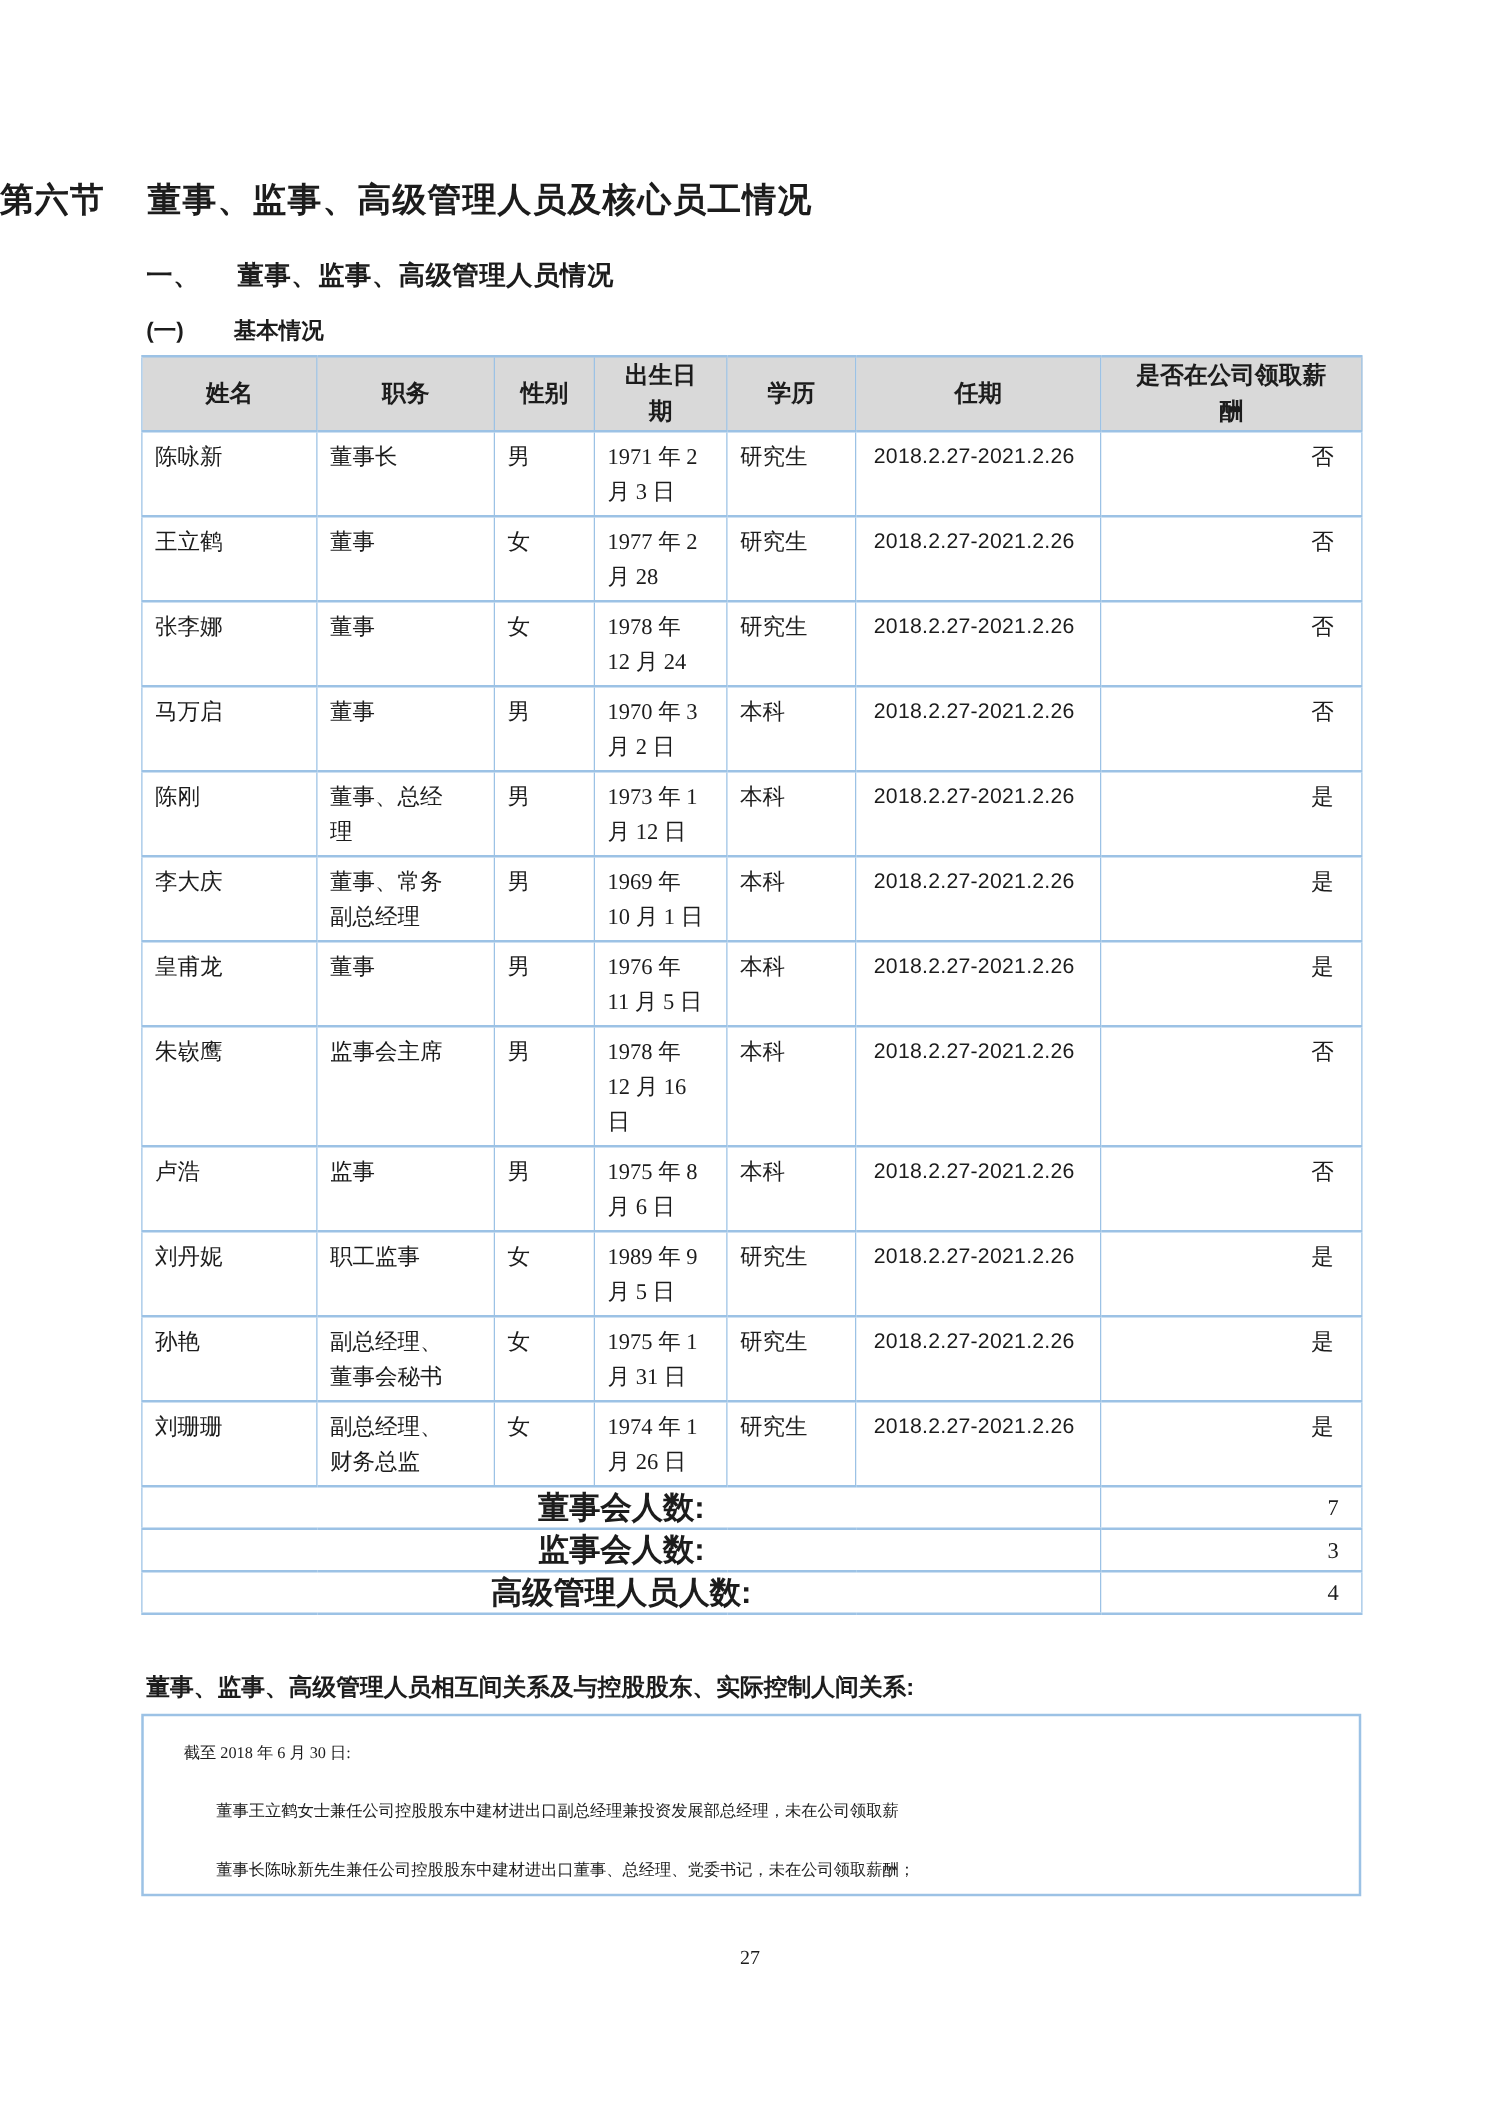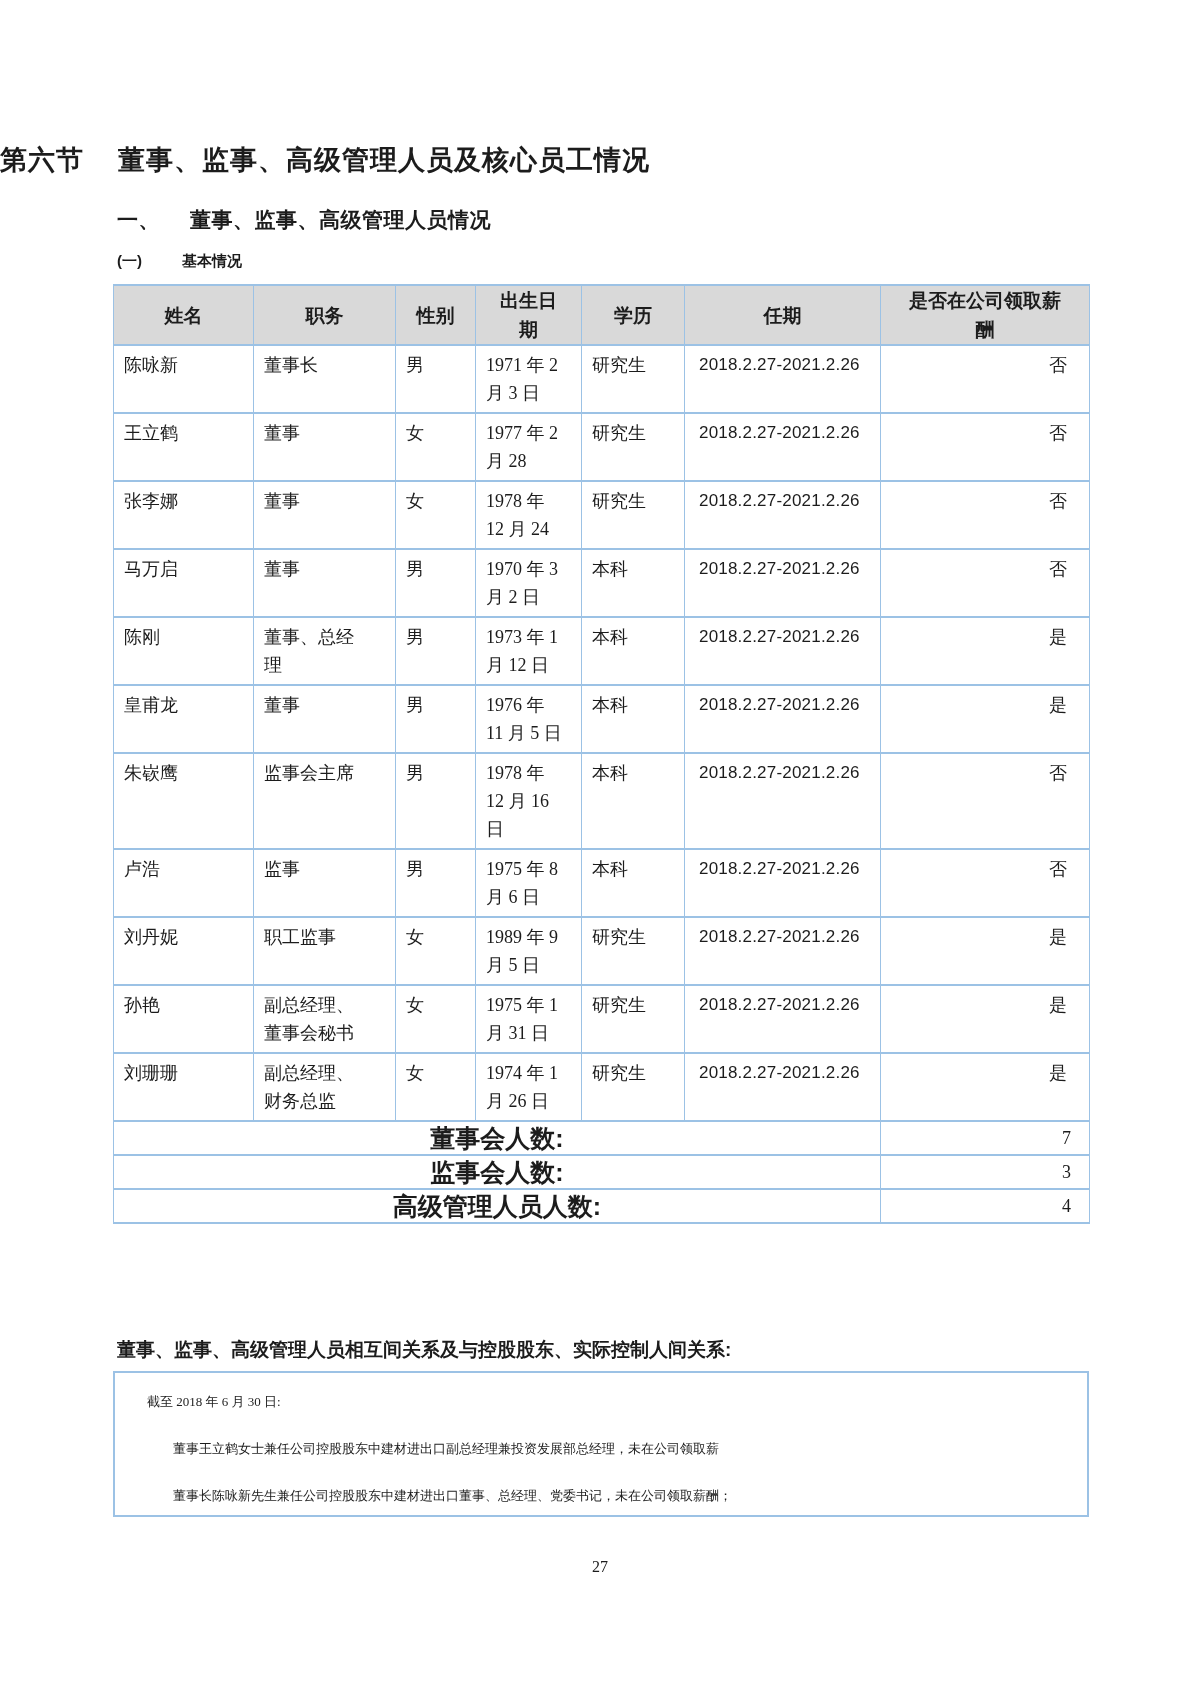--- a/index.html
+++ b/index.html
@@ -22,21 +22,21 @@
   .page-title .gap{display:inline-block;width:34px;}
   .section-heading{
     position:absolute;top:206px;left:117px;
     font-family:"Liberation Sans","DejaVu Sans",sans-serif;
     font-weight:bold;font-size:21px;letter-spacing:0.5px;
   }
   .section-heading .gap{display:inline-block;width:30px;}
   .subsection-heading{
     position:absolute;top:252px;left:117px;
     font-family:"Liberation Sans","DejaVu Sans",sans-serif;
-    font-weight:bold;font-size:15px;
+    font-weight:bold;font-size:18px;
   }
   .subsection-heading .gap{display:inline-block;width:40px;}
 
   table.mgmt{
     position:absolute;top:284px;left:113px;width:976px;
     border-collapse:collapse;table-layout:fixed;
     font-size:18px;
   }
   table.mgmt col.c1{width:140px;} table.mgmt col.c2{width:142px;}
   table.mgmt col.c3{width:80px;}  table.mgmt col.c4{width:106px;}
@@ -172,20 +172,31 @@
         <td class="col-position">董事、总经
 理</td>
         <td class="col-gender">男</td>
         <td class="col-birth">1973 年 1
 月 12 日</td>
         <td class="col-education">本科</td>
         <td class="col-term">2018.2.27-2021.2.26</td>
         <td class="col-paid">是</td>
       </tr>
       <tr>
+        <td class="col-name">李大庆</td>
+        <td class="col-position">董事、常务
+副总经理</td>
+        <td class="col-gender">男</td>
+        <td class="col-birth">1969 年
+10 月 1 日</td>
+        <td class="col-education">本科</td>
+        <td class="col-term">2018.2.27-2021.2.26</td>
+        <td class="col-paid">是</td>
+      </tr>
+      <tr>
         <td class="col-name">皇甫龙</td>
         <td class="col-position">董事</td>
         <td class="col-gender">男</td>
         <td class="col-birth">1976 年
 11 月 5 日</td>
         <td class="col-education">本科</td>
         <td class="col-term">2018.2.27-2021.2.26</td>
         <td class="col-paid">是</td>
       </tr>
       <tr>

